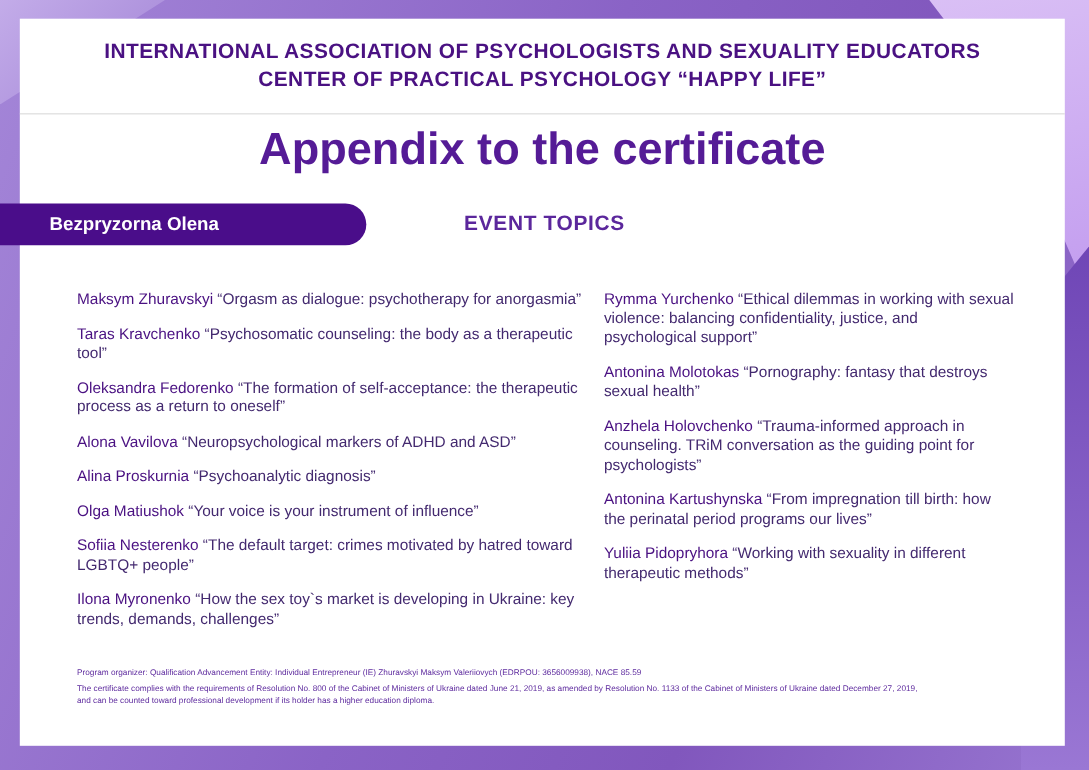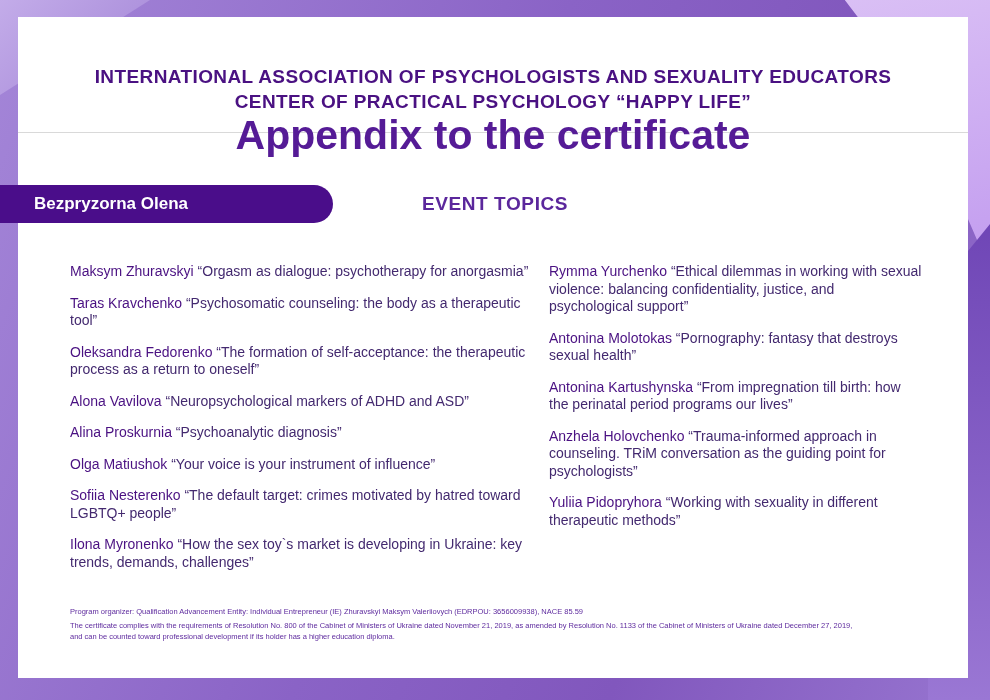--- a/index.html
+++ b/index.html
@@ -27,38 +27,38 @@
     background: linear-gradient(180deg, #6f46b6, #9a77d4);
     clip-path: polygon(0 16%, 100% 0, 100% 100%, 0 100%);
   }
   .card {
     position: absolute; left: 18px; top: 17px; width: 950px; height: 661px;
     background: #ffffff; z-index: 1;
   }
   .org-header {
     position: absolute; left: 18px; top: 17px; width: 950px; height: 86px;
     display: flex; flex-direction: column; align-items: center; justify-content: center;
-    gap: 3px; border-bottom: 1px solid #d9d9d9; z-index: 2; margin-top: 29px;
+    gap: 3px; border-bottom: 1px solid #d9d9d9; z-index: 2;
   }
   .org-line {
     font-size: 19px; font-weight: 700; letter-spacing: 0.4px;
     color: #4a1182; white-space: nowrap;
   }
   .doc-title {
     position: absolute; left: 18px; top: 112px; width: 950px;
     text-align: center; font-size: 41px; font-weight: 700; color: #551b96; z-index: 2;
   }
   .badge {
     position: absolute; top: 185px; height: 38px; background: #4a0d8a;
     display: flex; align-items: center; z-index: 3;
     color: #ffffff; font-size: 17px; font-weight: 700;
   }
   .badge-left {
     left: 0; width: 333px;
-    border-radius: 0 19px 19px 0; padding-left: 34px; box-sizing: border-box;
+    border-radius: 0 19px 19px 0; padding-left: 45px; box-sizing: border-box;
   }
   .badge-right {
     left: 660px; width: 317px;
     border-radius: 19px 0 0 19px; justify-content: center;
   }
   .section-label {
     position: absolute; left: 0; top: 185px; width: 990px; height: 38px;
     display: flex; align-items: center; justify-content: center;
     font-size: 19px; font-weight: 700; letter-spacing: 0.6px; color: #5b279c; z-index: 2;
   }
@@ -106,24 +106,24 @@
         <div class="topic-item"><span class="speaker">Oleksandra Fedorenko </span><span class="topic">“The formation of self-acceptance: the therapeutic process as a return to oneself”</span></div>
         <div class="topic-item"><span class="speaker">Alona Vavilova </span><span class="topic">“Neuropsychological markers of ADHD and ASD”</span></div>
         <div class="topic-item"><span class="speaker">Alina Proskurnia </span><span class="topic">“Psychoanalytic diagnosis”</span></div>
         <div class="topic-item"><span class="speaker">Olga Matiushok </span><span class="topic">“Your voice is your instrument of influence”</span></div>
         <div class="topic-item"><span class="speaker">Sofiia Nesterenko </span><span class="topic">“The default target: crimes motivated by hatred toward LGBTQ+ people”</span></div>
         <div class="topic-item"><span class="speaker">Ilona Myronenko </span><span class="topic">“How the sex toy`s market is developing in Ukraine: key trends, demands, challenges”</span></div>
       </div>
     <div class="col-right">
         <div class="topic-item"><span class="speaker">Rymma Yurchenko </span><span class="topic">“Ethical dilemmas in working with sexual violence: balancing confidentiality, justice, and psychological support”</span></div>
         <div class="topic-item"><span class="speaker">Antonina Molotokas </span><span class="topic">“Pornography: fantasy that destroys sexual health”</span></div>
+        <div class="topic-item"><span class="speaker">Anzhela Holovchenko </span><span class="topic">“Trauma-informed approach in counseling. TRiM conversation as the guiding point for psychologists”</span></div>
         <div class="topic-item"><span class="speaker">Antonina Kartushynska </span><span class="topic">“From impregnation till birth: how the perinatal period programs our lives”</span></div>
-        <div class="topic-item"><span class="speaker">Anzhela Holovchenko </span><span class="topic">“Trauma-informed approach in counseling. TRiM conversation as the guiding point for psychologists”</span></div>
         <div class="topic-item"><span class="speaker">Yuliia Pidopryhora </span><span class="topic">“Working with sexuality in different therapeutic methods”</span></div>
       </div>
   </div>
 
   <div class="footer">
     <div class="footer-line footer-line1">Program organizer: Qualification Advancement Entity: Individual Entrepreneur (IE) Zhuravskyi Maksym Valeriiovych (EDRPOU: 3656009938), NACE 85.59</div>
-    <div class="footer-line">The certificate complies with the requirements of Resolution No. 800 of the Cabinet of Ministers of Ukraine dated November 21, 2019, as amended by Resolution No. 1133 of the Cabinet of Ministers of Ukraine dated December 27, 2019,</div>
+    <div class="footer-line">The certificate complies with the requirements of Resolution No. 800 of the Cabinet of Ministers of Ukraine dated June 21, 2019, as amended by Resolution No. 1133 of the Cabinet of Ministers of Ukraine dated December 27, 2019,</div>
     <div class="footer-line">and can be counted toward professional development if its holder has a higher education diploma.</div>
   </div>
 </div>
 
 </body></html>

